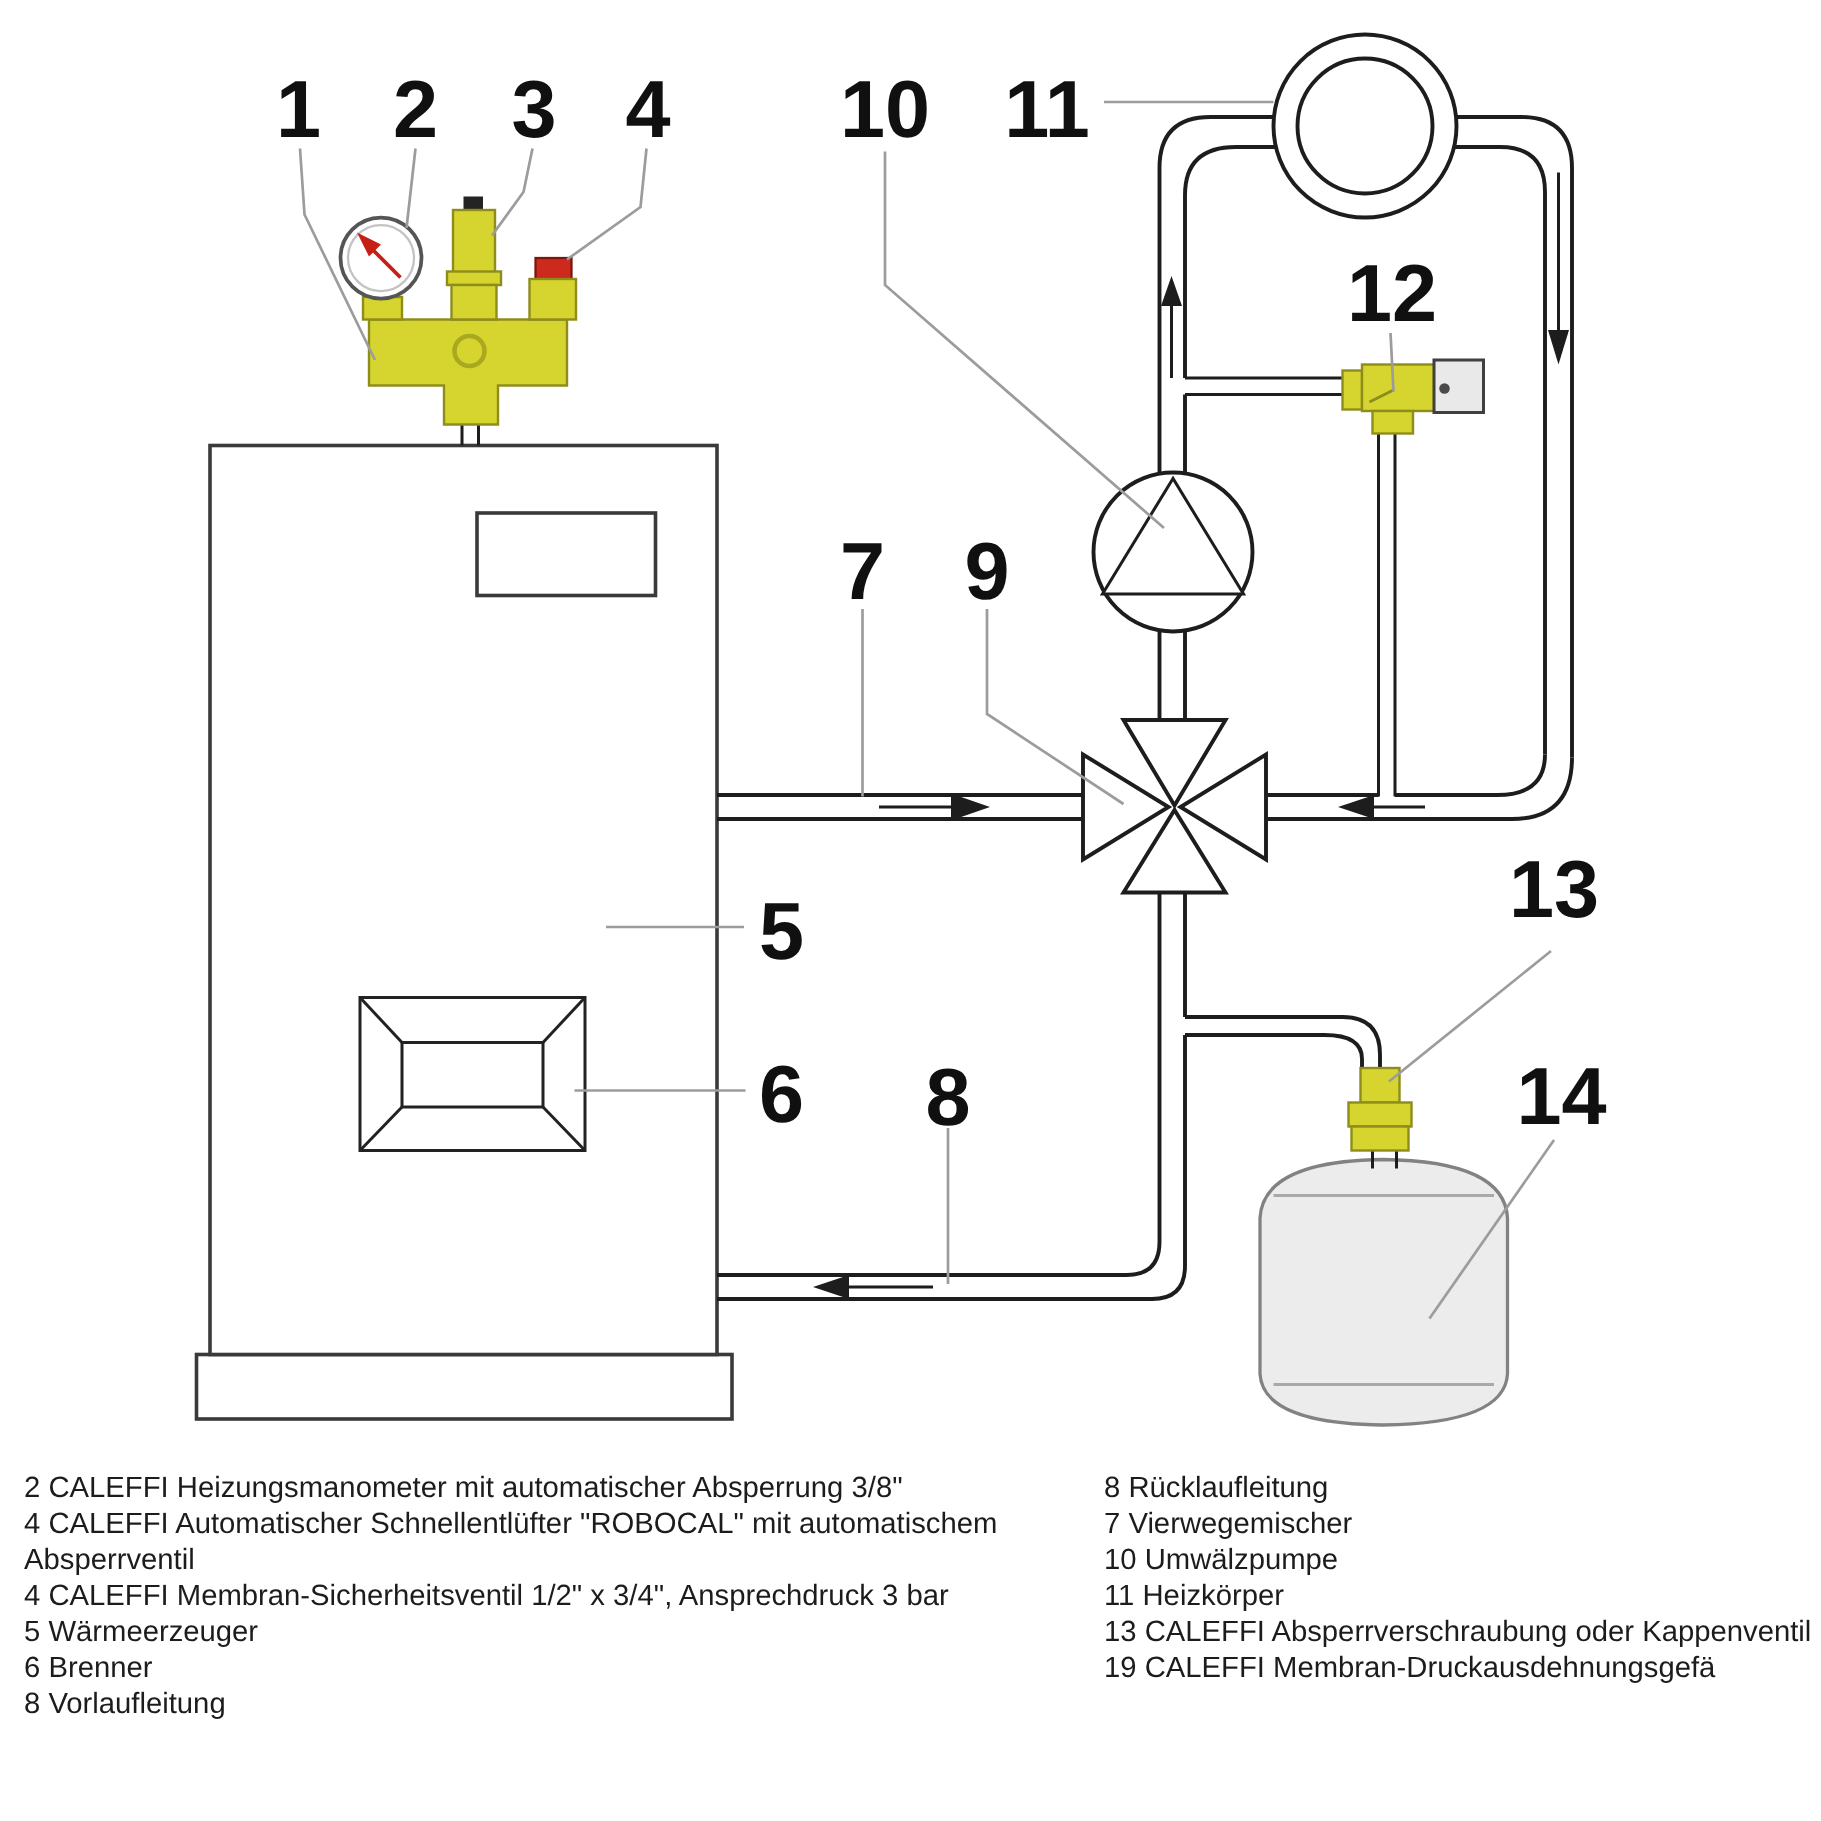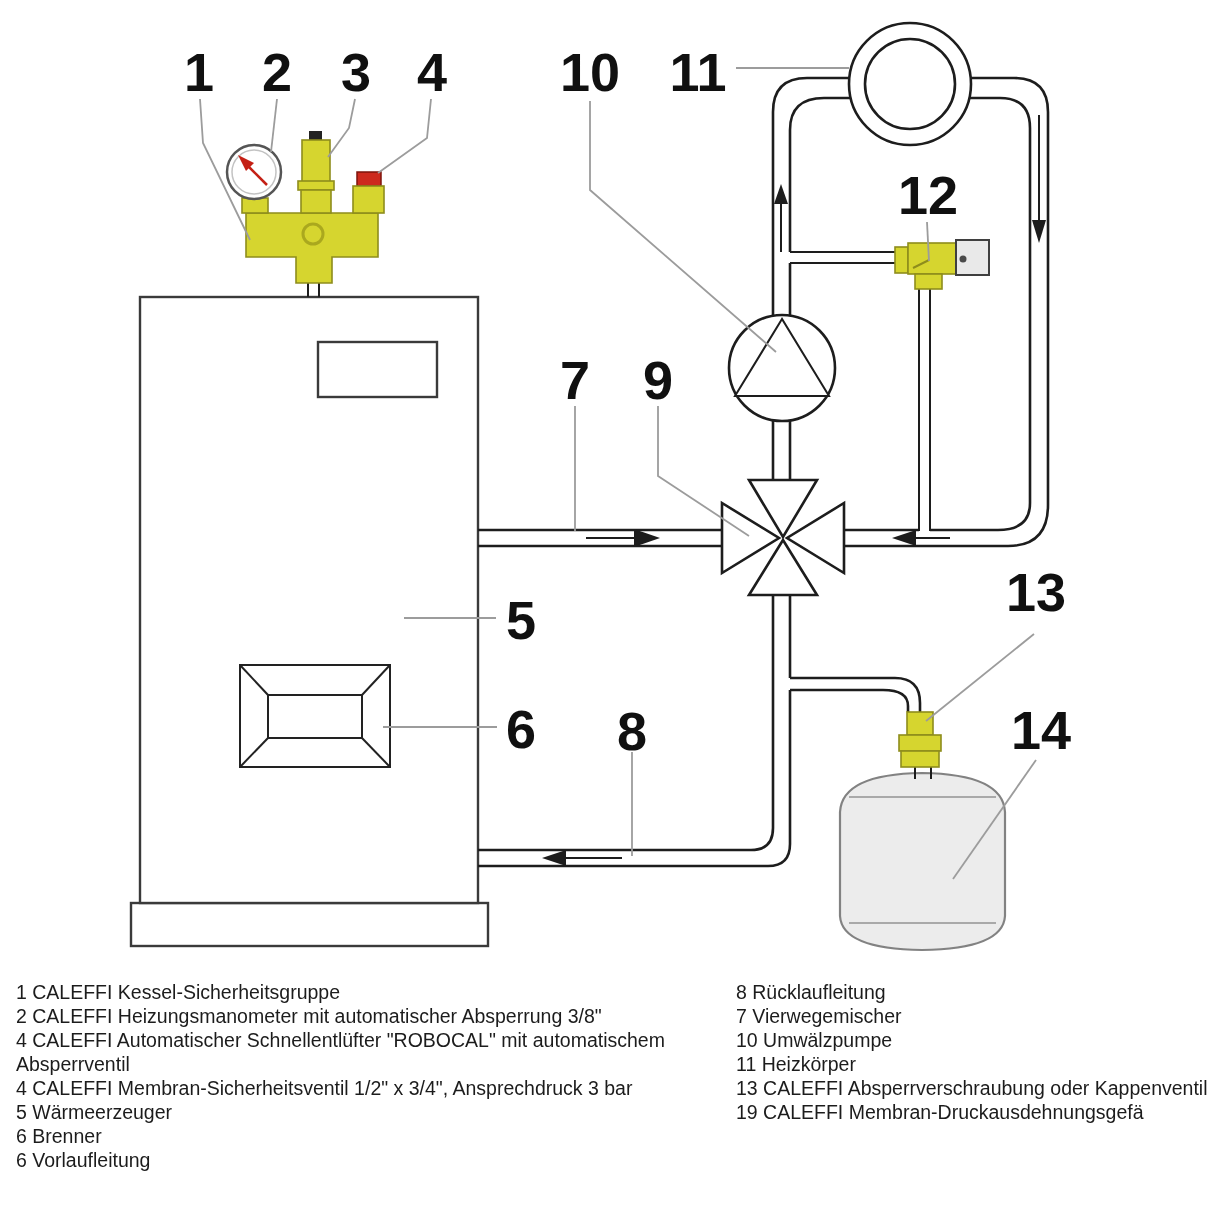--- a/index.html
+++ b/index.html
@@ -198,27 +198,26 @@
     <text x="658" y="399" class="num">9</text>
     <text x="590" y="91" class="num">10</text>
     <text x="698" y="91" class="num">11</text>
     <text x="928" y="214" class="num">12</text>
     <text x="1036" y="611" class="num">13</text>
     <text x="1041" y="749" class="num">14</text>
   </g>
 </svg>
 
   <div class="legend-col left">
-    <div>1 CALEFFI Kessel-Sicherheitsgruppe</div>
     <div>2 CALEFFI Heizungsmanometer mit automatischer Absperrung 3/8"</div>
     <div>4 CALEFFI Automatischer Schnellentlüfter "ROBOCAL" mit automatischem Absperrventil</div>
     <div>4 CALEFFI Membran-Sicherheitsventil 1/2" x 3/4", Ansprechdruck 3 bar</div>
     <div>5 Wärmeerzeuger</div>
     <div>6 Brenner</div>
-    <div>6 Vorlaufleitung</div>
+    <div>8 Vorlaufleitung</div>
   </div>
   <div class="legend-col right">
     <div>8 Rücklaufleitung</div>
     <div>7 Vierwegemischer</div>
     <div>10 Umwälzpumpe</div>
     <div>11 Heizkörper</div>
     <div>13 CALEFFI Absperrverschraubung oder Kappenventil</div>
     <div>19 CALEFFI Membran-Druckausdehnungsgefä</div>
   </div>
 </div>

